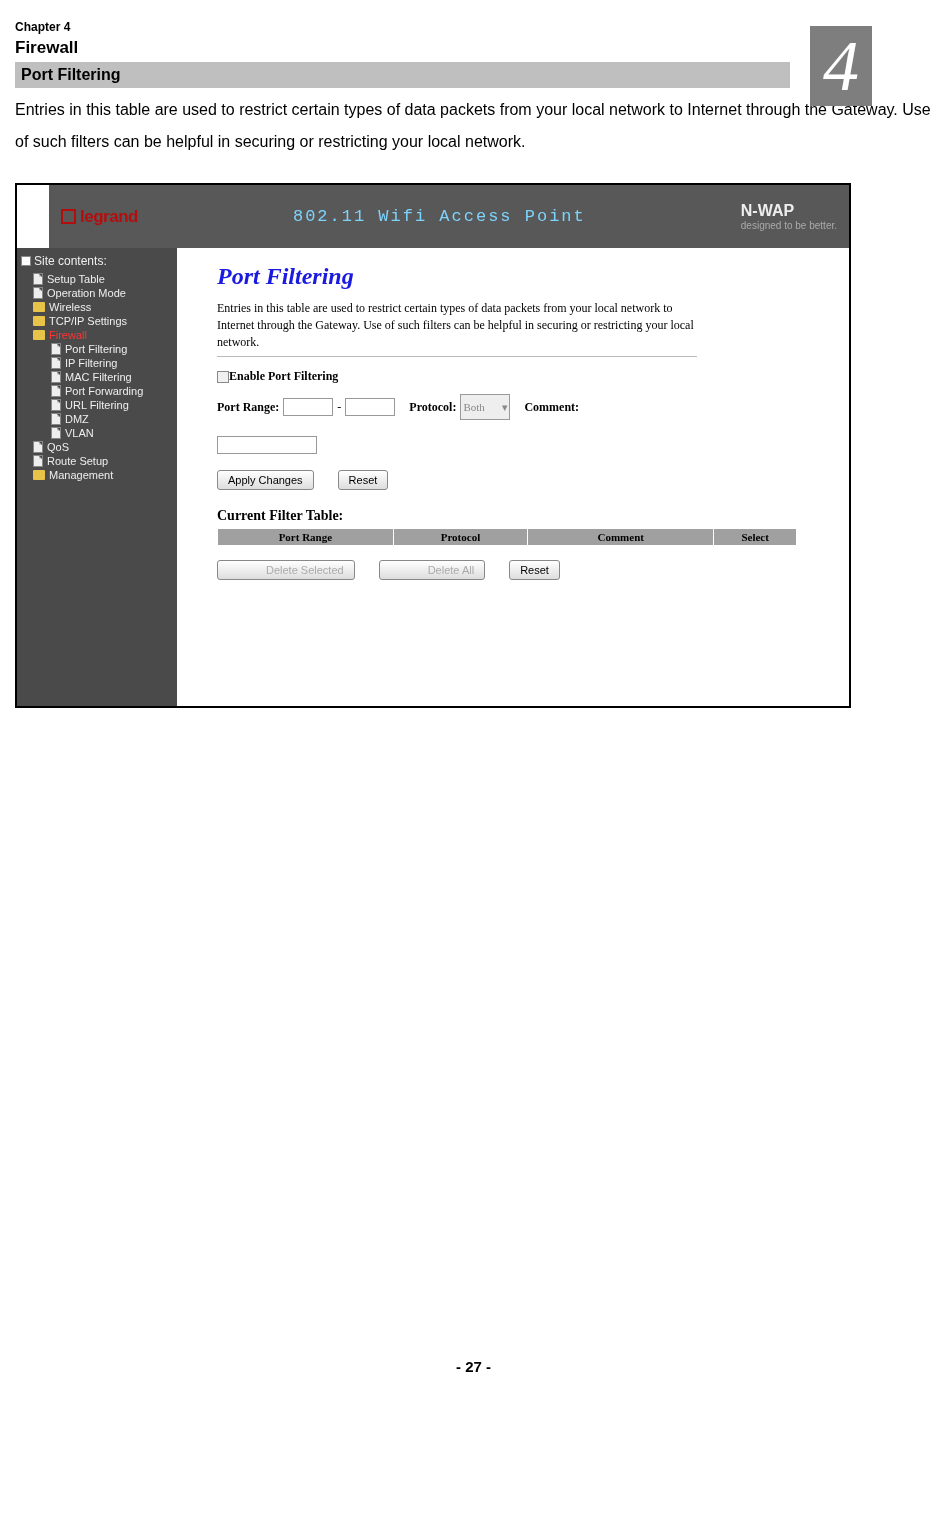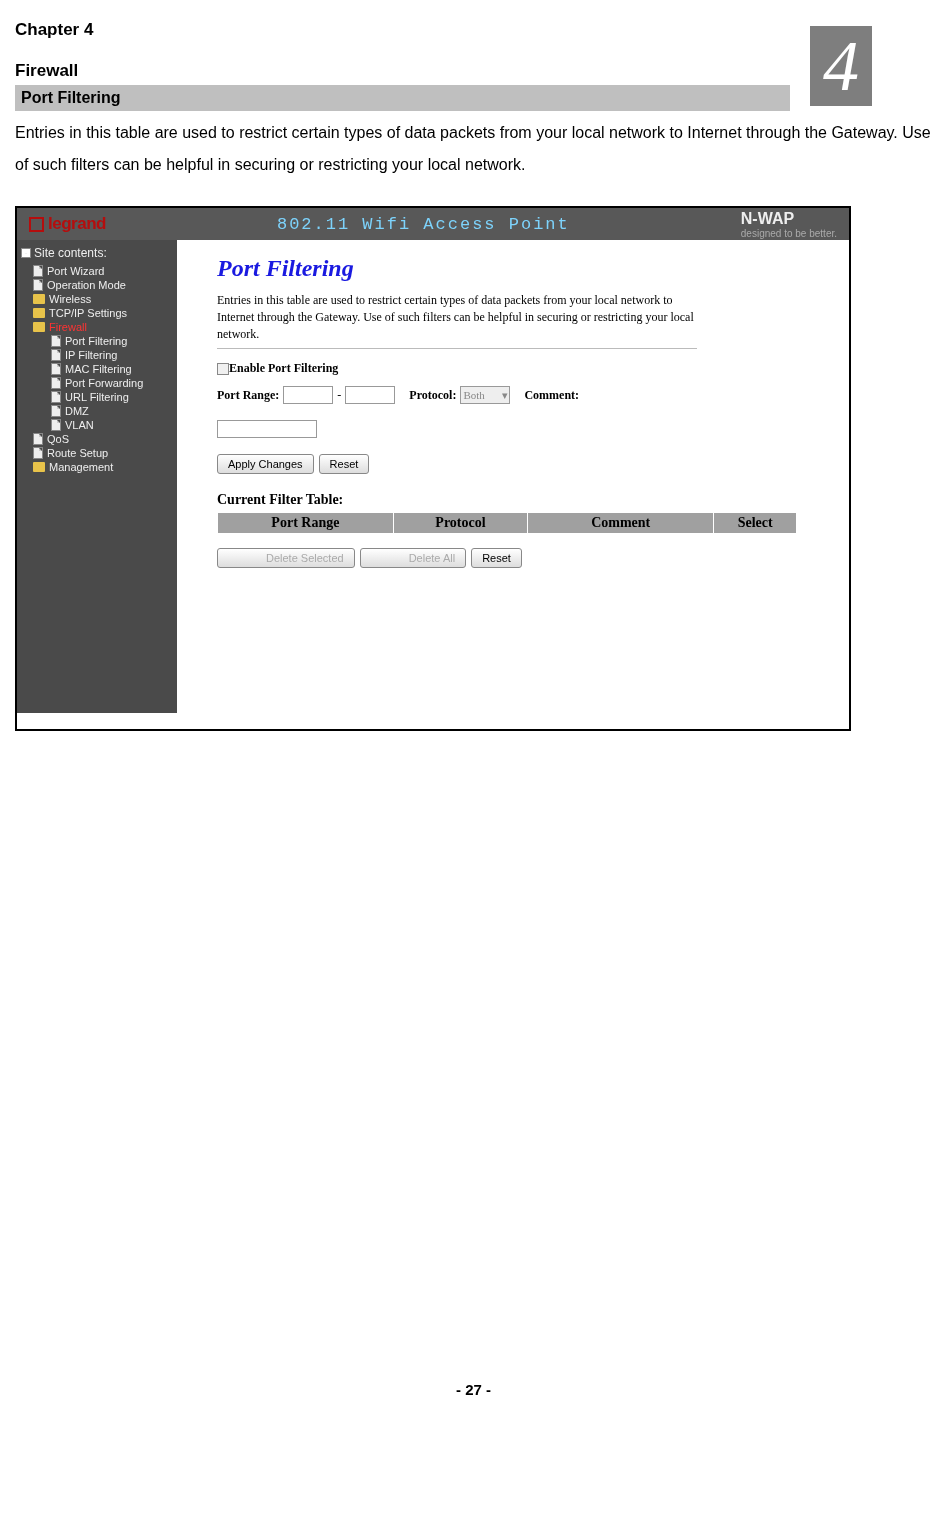--- a/index.html
+++ b/index.html
@@ -4,21 +4,21 @@
   <style>
     * { margin: 0; padding: 0; box-sizing: border-box; }
     body {
       font-family: Arial, sans-serif;
       width: 947px;
       margin: 0 auto;
       padding: 20px 15px;
       background: white;
       color: #000;
     }
-    .chapter-title { font-size: 17px; font-weight: bold; margin-bottom: 21px; }
+    .chapter-title { font-size: 12px; font-weight: bold; margin-bottom: 4px; }
     .chapter-sub { font-size: 17px; font-weight: bold; margin-bottom: 4px; }
     .section-bar {
       background: #bfbfbf;
       padding: 4px 6px;
       font-size: 16px;
       font-weight: bold;
       width: 775px;
       margin-bottom: 6px;
     }
     .big-number {
@@ -43,26 +43,27 @@
     }
     .screenshot-frame {
       border: 2px solid #000;
       width: 836px;
       height: 525px;
       background: #fff;
       position: relative;
       overflow: hidden;
     }
     .top-bar {
-      height: 32px;
+      height: 63px;
       background: #585858;
       display: flex;
       align-items: center;
       justify-content: space-between;
       padding: 0 12px;
+      margin-left: 32px;
     }
     .logo {
       display: flex;
       align-items: center;
       gap: 4px;
     }
     .logo-box {
       width: 15px; height: 15px; border: 2px solid #b50d0d;
     }
     .logo-text {
@@ -135,32 +136,32 @@
       display: flex; align-items: center; gap: 4px; flex-wrap: wrap; margin-bottom: 16px;
     }
     .form-row b { font-weight: bold; }
     .text-in {
       border: 1px solid #999; height: 18px; background: #fff;
     }
     .w50 { width: 50px; }
     .w100 { width: 100px; }
     .sel {
       border: 1px solid #999; height: 18px; width: 50px; background: #eee; color: #888;
-      font-size: 11px; padding: 4px 2px; display: inline-flex; align-items: center; justify-content: space-between;
+      font-size: 11px; padding: 12px 2px; display: inline-flex; align-items: center; justify-content: space-between;
     }
     .btn {
       border: 1px solid #888; background: linear-gradient(#fff,#ddd);
       padding: 3px 10px; font-size: 11px; border-radius: 3px; display: inline-block;
     }
     .btn.disabled { color: #aaa; padding-left: 48px; }
-    .btn-row { display: flex; gap: 5px; margin-bottom: 18px; }
+    .btn-row { display: flex; gap: 24px; margin-bottom: 18px; }
     .table-title { font-family: "Times New Roman", serif; font-size: 14px; font-weight: bold; margin-bottom: 4px; }
     .filter-table { width: 580px; border-collapse: collapse; margin-bottom: 14px; }
     .filter-table th {
-      background: #a0a0a0; font-family: "Times New Roman", serif; font-size: 14px;
+      background: #a0a0a0; font-family: "Times New Roman", serif; font-size: 11px;
       font-weight: bold; padding: 2px 4px; border: 1px solid #fff;
     }
     .page-num { text-align: center; margin-top: 650px; font-size: 15px; font-weight: bold; }
     .minus-icon { width:10px; height:10px; border:1px solid #888; background:#fff; font-size:9px; line-height:8px; text-align:center; display:inline-block;}
   </style>
 </head>
 <body>
 
 <div class="header-wrap">
   <div class="chapter-title">Chapter 4</div>
@@ -185,21 +186,21 @@
   </div>
   <div class="content-row">
     <div class="sidebar">
       <div class="site-contents">
         <span class="minus-icon">-</span>
         <span>Site contents:</span>
       </div>
       <ul class="tree">
         <li>
             <span class="icon-doc"></span>
-            <span>Port Wizard</span>
+            <span>Setup Table</span>
           </li>
         <li>
             <span class="icon-doc"></span>
             <span>Operation Mode</span>
           </li>
         <li class="folder">
             <span class="icon-folder"></span>
             <span>Wireless</span>
           </li>
         <li class="folder">

